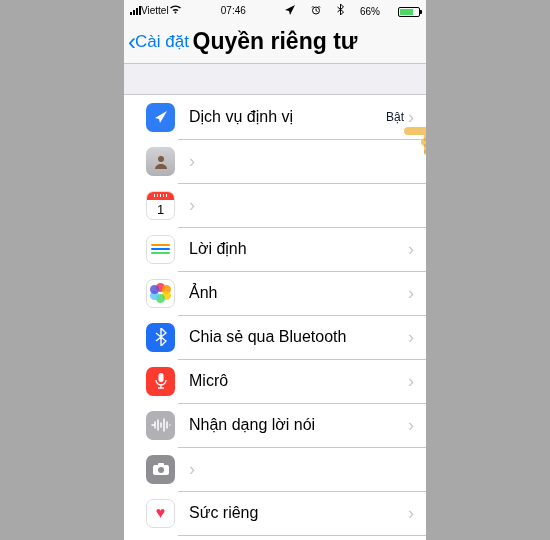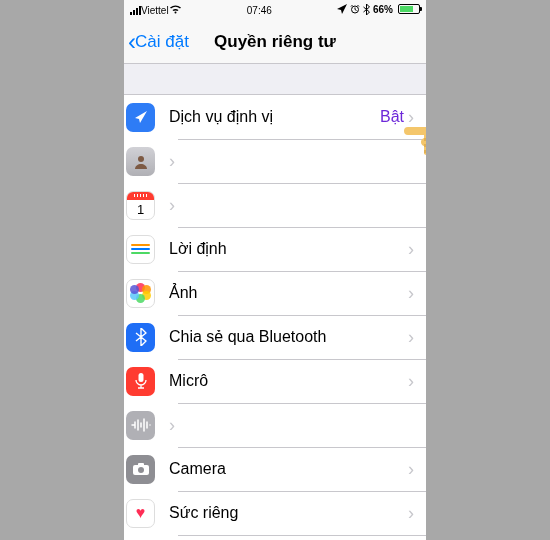--- a/index.html
+++ b/index.html
@@ -25,21 +25,21 @@
     background: #f8f8f8;
     display: flex;
     align-items: center;
     justify-content: space-between;
     padding: 0 6px;
     font-size: 10px;
     font-weight: 500;
     color: #000;
   }
   .status-left { display: flex; align-items: center; }
-  .status-right { display: flex; align-items: flex-start; gap: 3px; font-weight: bold; }
+  .status-right { display: flex; align-items: flex-end; gap: 16px; }
   .signal-bars { display: flex; align-items: flex-end; gap: 1px; }
   .signal-bars span { width: 2px; background: #000; display: block; }
   .signal-bars span:nth-child(1){height:3px;}
   .signal-bars span:nth-child(2){height:5px;}
   .signal-bars span:nth-child(3){height:7px;}
   .signal-bars span:nth-child(4){height:9px;}
   .wifi { font-size: 11px; }
   .battery {
     width: 22px; height: 10px;
     border: 1px solid #000;
@@ -67,57 +67,57 @@
     display: flex;
     align-items: center;
     color: #007aff;
     font-size: 17px;
     padding-left: 4px;
     position: absolute;
     left: 0;
   }
   .back-chevron { font-size: 24px; font-weight: 300; line-height: 1; margin-right: -1px; }
   .nav-title {
-    font-size: 17px;
+    font-size: 23px;
     font-weight: 600;
     color: #000;
     margin: 0 auto;
   }
   .spacer { height: 30px; background:#efeff4; }
   .list {
     background: #fff;
     border-top: 0.5px solid #c8c7cc;
   }
   .row {
     display: flex;
     align-items: center;
     height: 44px;
-    padding-left: 2px;
+    padding-left: 22px;
     position: relative;
   }
   .row::after {
     content:'';
     position:absolute; left:54px; right:0; bottom:0;
     height:0.5px; background:#c8c7cc;
   }
   .app-icon {
     width: 29px; height: 29px;
     border-radius: 7px;
     margin-right: 14px;
     display:flex; align-items:center; justify-content:center;
     flex-shrink:0;
   }
   .row-label {
     font-size: 16px;
     color: #000;
     flex: 1;
   }
   .row-value {
-    font-size: 16px;
-    color: #6d28d9;
+    font-size: 12px;
+    color: #0f172a;
     margin-right: 4px;
   }
   .chevron {
     color: #c7c7cc;
     font-size: 18px;
     margin-right: 12px;
   }
   
   .ic-location { background: #2e7cf6; color:#fff; }
   .ic-contacts { background: linear-gradient(#d1d1d6,#b0b0b5); }
@@ -294,32 +294,32 @@
       <span class="row-label">Micrô</span>
       <span class="chevron">›</span>
     </div>
 
     <div class="row">
       <div class="app-icon ic-speech">
         <svg width="20" height="14" viewBox="0 0 20 14">
             <path d="M1 7h2M4 4v6M7 2v10M10 5v4M13 1v12M16 4v6M19 7h0" stroke="#fff" stroke-width="1.5" stroke-linecap="round"></path>
           </svg>
       </div>
+      <span class="row-label">Nhận dạng lời nói</span>
       <span class="chevron">›</span>
     </div>
 
     <div class="row">
       <div class="app-icon ic-camera">
         <svg width="18" height="14" viewBox="0 0 18 14">
             <rect x="1" y="3" width="16" height="10" rx="2" fill="#fff"></rect>
             <rect x="6" y="1" width="6" height="3" rx="1" fill="#fff"></rect>
             <circle cx="9" cy="8" r="3" fill="#8e8e93"></circle>
           </svg>
       </div>
-      <span class="row-label">Camera</span>
       <span class="chevron">›</span>
     </div>
 
     <div class="row">
       <div class="app-icon ic-health">
         <span class="health-heart">♥</span>
       </div>
       <span class="row-label">Sức riêng</span>
       <span class="chevron">›</span>
     </div>

